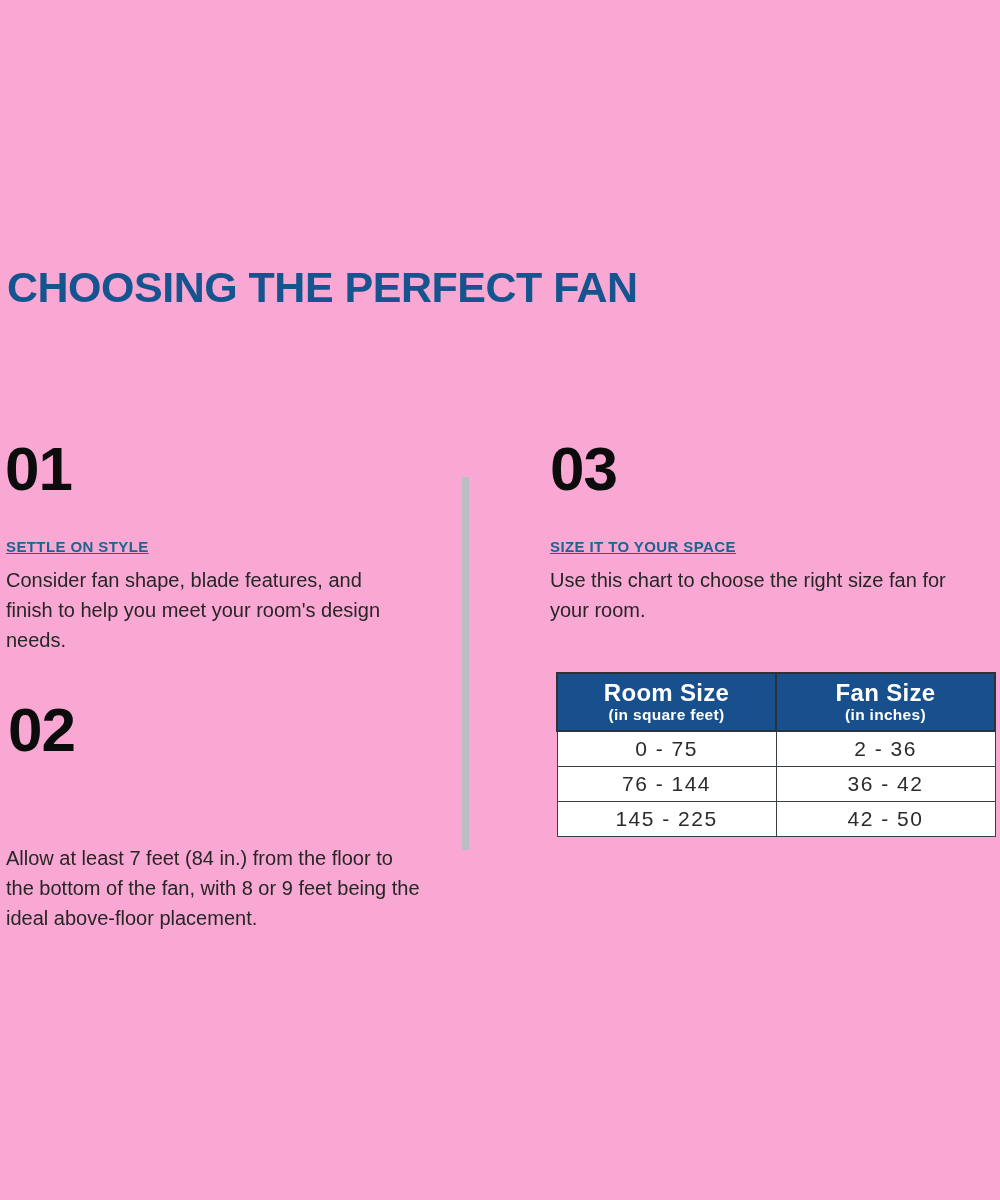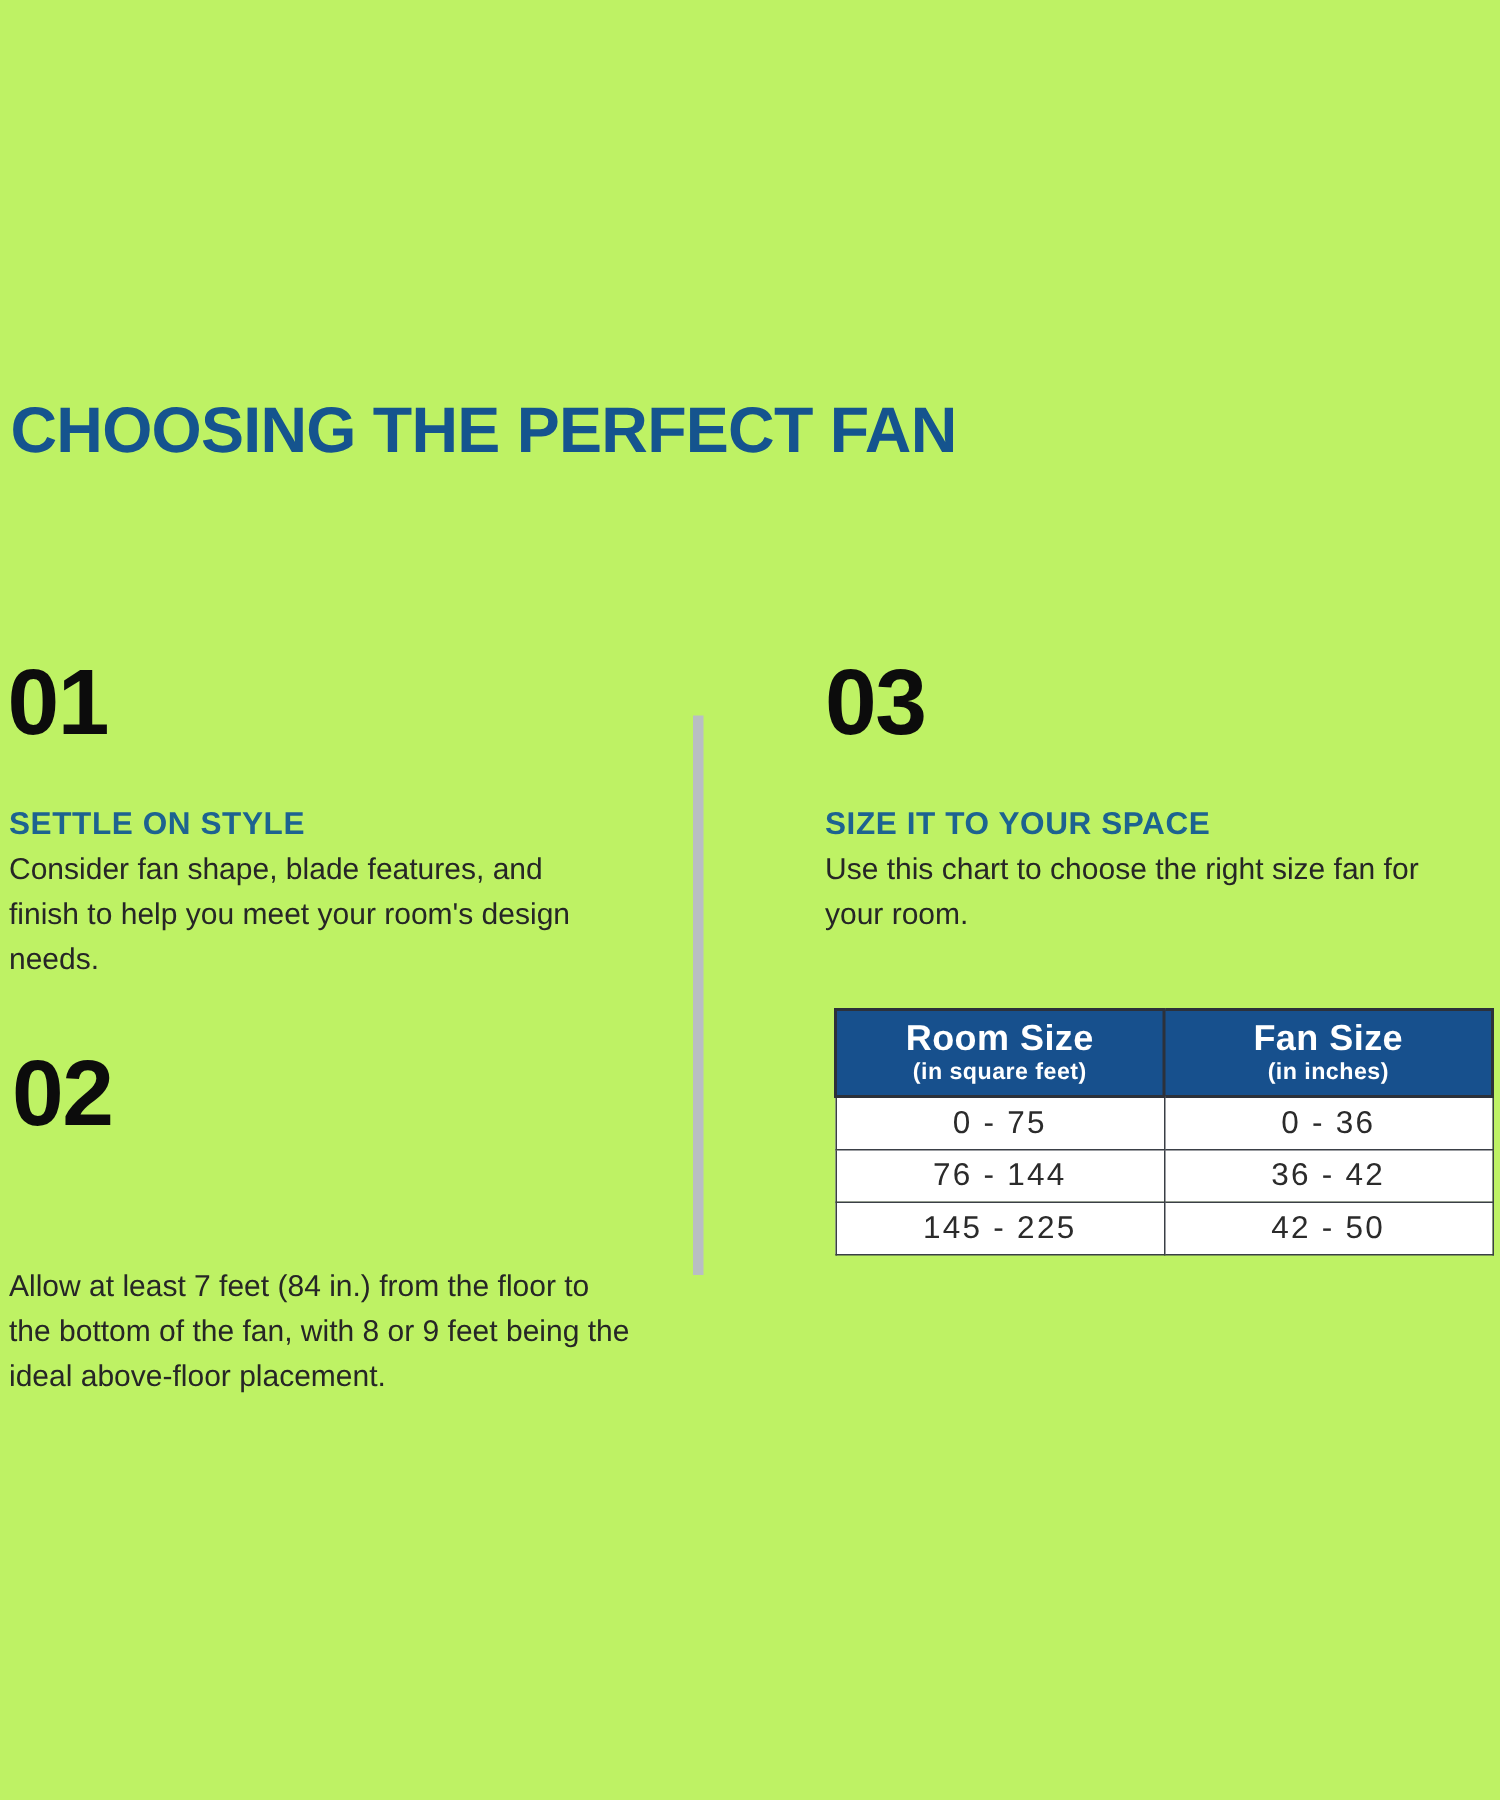--- a/index.html
+++ b/index.html
@@ -7,21 +7,21 @@
   body {
     width: 1000px;
     height: 1200px;
     position: relative;
     font-family: "Liberation Sans", sans-serif;
     overflow: hidden;
   }
   .canvas {
     position: absolute;
     inset: 0;
-    background: #bef264;
+    background: #f9a8d4;
   }
 
   
   .page-title {
     position: absolute;
     left: 7px;
     top: 263px;
     font-size: 43px;
     font-weight: 800;
     letter-spacing: -0.5px;
@@ -47,24 +47,25 @@
     letter-spacing: -1px;
     color: #0c0c0c;
   }
   .num-1 { left: 5px;   top: 438px; }
   .num-2 { left: 8px;   top: 699px; }
   .num-3 { left: 550px; top: 438px; }
 
   
   .step-heading {
     position: absolute;
-    font-size: 21px;
+    font-size: 15px;
     letter-spacing: 0.4px;
     color: #1d6390;
     white-space: nowrap;
+    text-decoration: underline;
   }
   .head-1 { left: 6px;   top: 538px; }
   .head-2 { left: 6px;   top: 816px; }
   .head-3 { left: 550px; top: 538px; }
 
   
   .step-body {
     position: absolute;
     font-size: 20px;
     line-height: 30px;
@@ -154,21 +155,21 @@
         </th>
         <th>
           <div class="th-main">Fan Size</div>
           <div class="th-sub">(in inches)</div>
         </th>
       </tr>
     </thead>
     <tbody>
       <tr>
         <td>0 - 75</td>
-        <td>0 - 36</td>
+        <td>2 - 36</td>
       </tr>
       <tr>
         <td>76 - 144</td>
         <td>36 - 42</td>
       </tr>
       <tr>
         <td>145 - 225</td>
         <td>42 - 50</td>
       </tr>
     </tbody>

